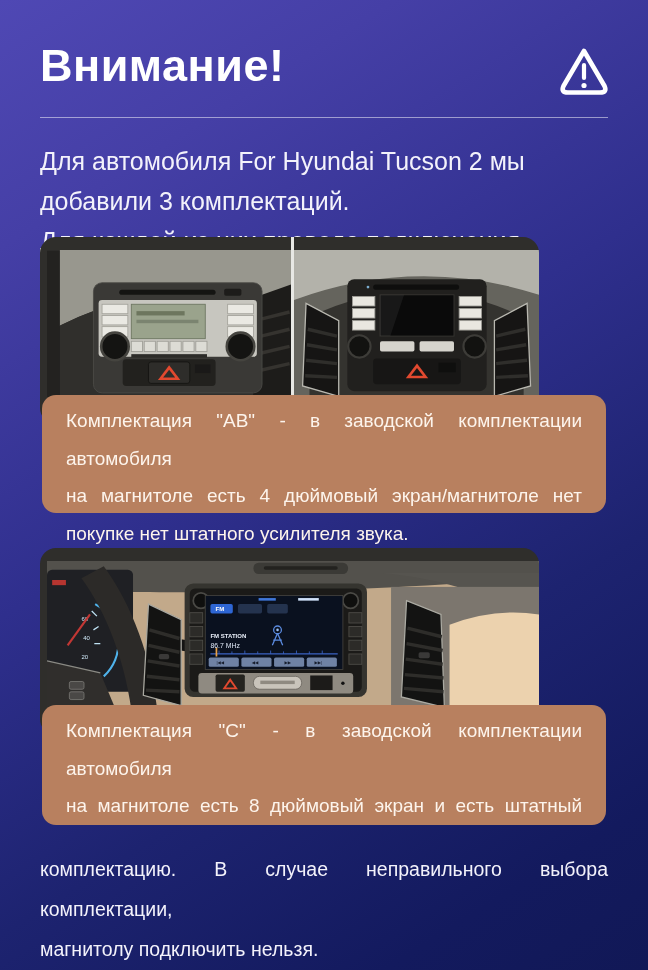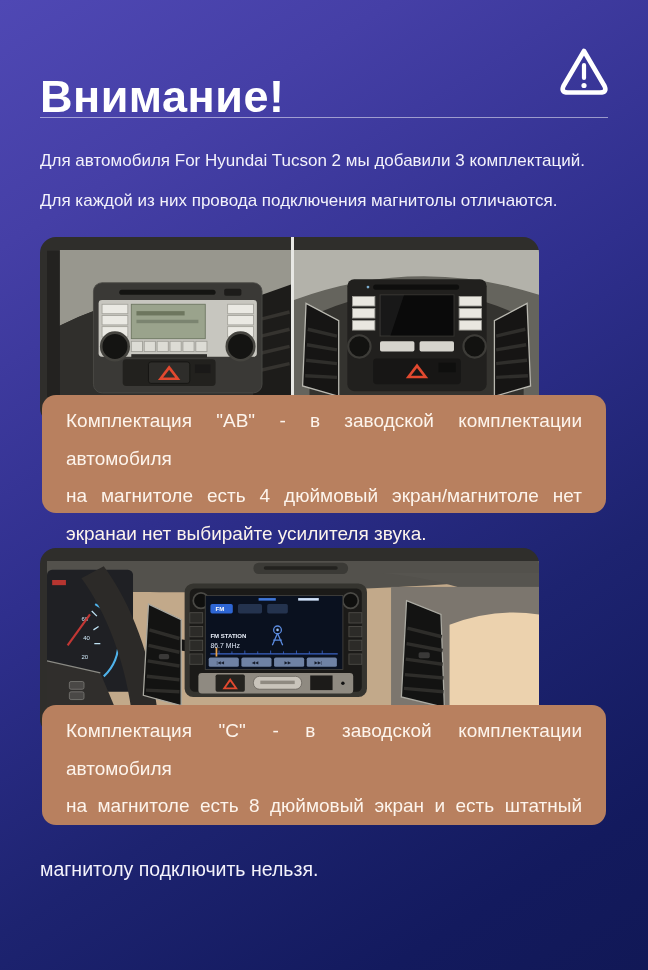--- a/index.html
+++ b/index.html
@@ -2,24 +2,24 @@
 <html><head>
 <meta charset="utf-8">
 <style>
   html,body{margin:0;padding:0;background:#0d1450;}
   .page{
     position:relative;width:648px;height:970px;overflow:hidden;
     font-family:"Liberation Sans","DejaVu Sans",sans-serif;
     background:linear-gradient(148deg,#4f48b4 0%,#453fa6 18%,#2f2f8d 45%,#1d2370 68%,#131a5e 88%,#111856 100%);
     color:#fff;
   }
-  .title{position:absolute;left:40px;top:40px;font-size:45px;font-weight:700;letter-spacing:.5px;color:#fff;margin-top:31px;}
+  .title{position:absolute;left:40px;top:40px;font-size:45px;font-weight:700;letter-spacing:.5px;color:#fff;}
   .warn{position:absolute;left:556px;top:46px;width:56px;height:52px;}
   .divider{position:absolute;left:40px;top:117px;width:568px;height:1px;background:rgba(255,255,255,.5);}
-  .intro{position:absolute;left:40px;top:141px;width:570px;font-size:17px;line-height:40px;color:#f3f2fb;}
+  .intro{position:absolute;left:40px;top:141px;width:570px;font-size:25px;line-height:40px;color:#f3f2fb;}
   .footer{position:absolute;left:40px;top:849px;width:568px;font-size:19.5px;line-height:40px;color:#f3f2fb;}
   .jl{text-align:justify;text-align-last:justify;}
   .card{position:absolute;left:40px;width:572px;}
   .card1{top:237px;height:276px;}
   .card2{top:548px;height:277px;}
   .photo{position:absolute;top:0;left:0;width:492px;height:187px;border-radius:16px;overflow:hidden;background:#2f2e2b;display:flex;padding-left:7px;}
   .photo svg{display:block;}
   .photo-gap{width:3px;background:#e8e8e4;height:100%;}
   .caption{
     position:absolute;left:2px;width:564px;box-sizing:border-box;
@@ -144,21 +144,21 @@
             <path d="M143,137 L150,146 L136,146 Z" fill="#171615"></path>
             <rect x="168" y="131" width="20" height="11" fill="#0f0f0e"></rect>
           </g>
         </g>
       </svg>
     </div>
 
     <div class="caption cap1">
       <div class="jl">Комплектация "AB" - в заводской комплектации автомобиля</div>
       <div class="jl">на магнитоле есть 4 дюймовый экран/магнитоле нет</div>
-      <div>экранаи нет выбирайте усилителя звука.</div>
+      <div>покупке нет штатного усилителя звука.</div>
     </div>
   </div>
 
   <div class="card card2">
     <div class="photo">
       <svg width="572" height="187" viewBox="0 0 572 187">
         <rect width="572" height="187" fill="#c2a98a"></rect>
         <path d="M0,0 H572 V16 C460,34 120,42 0,32 Z" fill="#53514c"></path>
         <rect x="240" y="2" rx="6" width="110" height="13" fill="#3b3a36"></rect>
         <rect x="252" y="6" rx="2" width="86" height="4" fill="#23221f"></rect>
@@ -261,16 +261,17 @@
       </svg>
     </div>
 
     <div class="caption cap2">
       <div class="jl">Комплектация "C" - в заводской комплектации автомобиля</div>
       <div class="jl">на магнитоле есть 8 дюймовый экран и есть штатный</div>
     </div>
   </div>
 
   <div class="footer">
+    <div class="jl">комплектацию. В случае неправильного выбора комплектации,</div>
     <div>магнитолу подключить нельзя.</div>
   </div>
 
 </div>
 
 </body></html>

